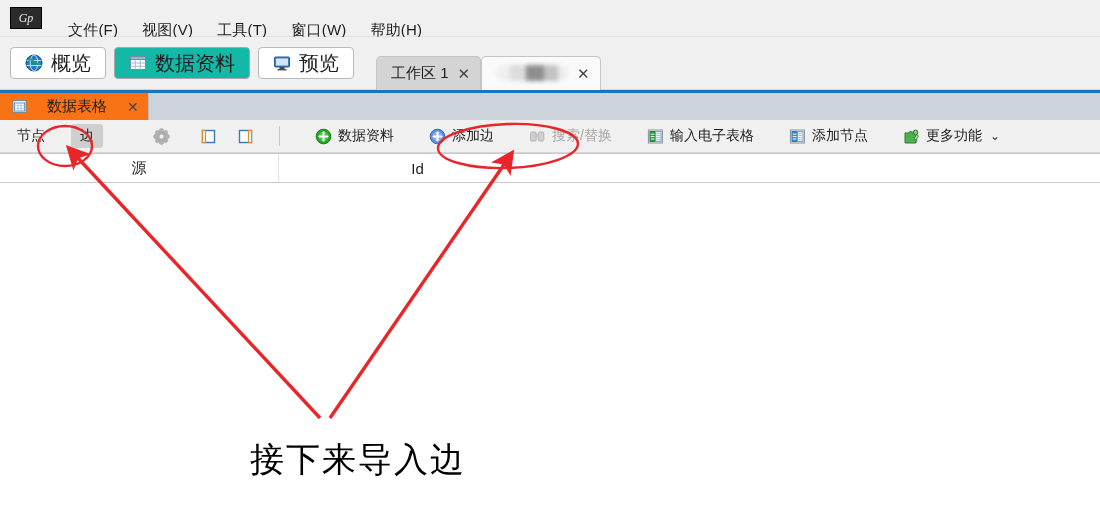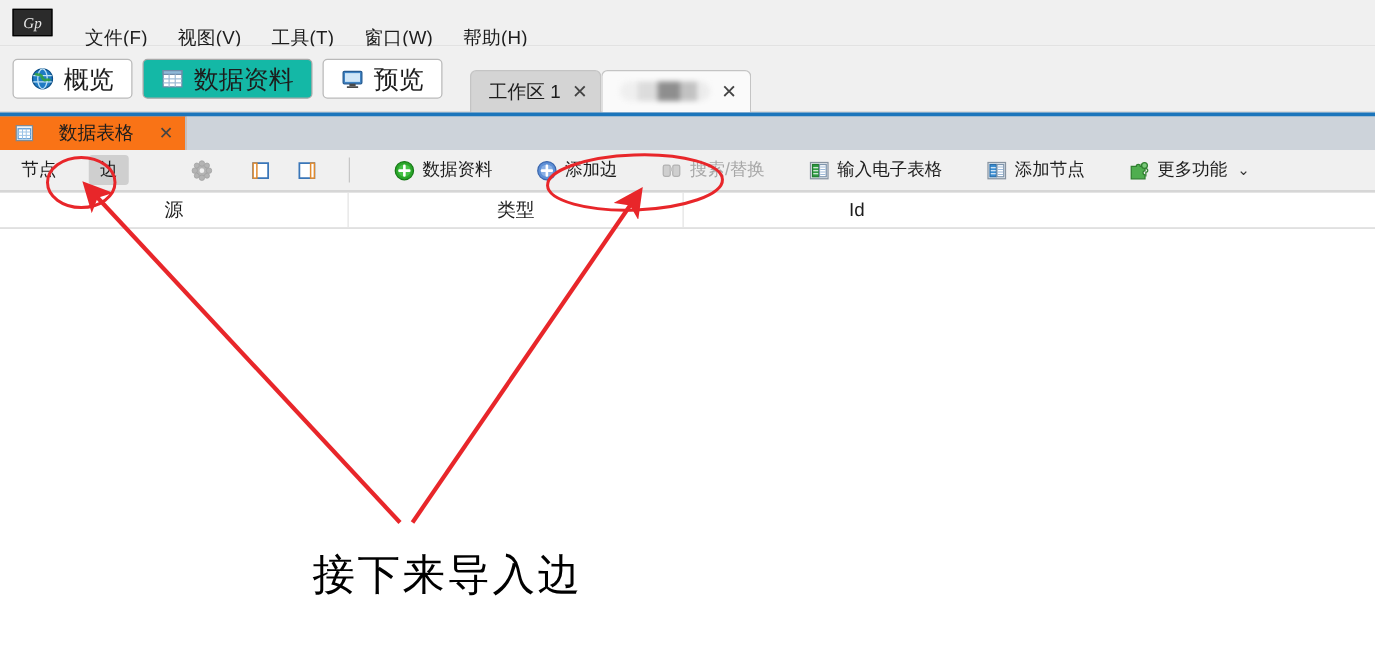--- a/index.html
+++ b/index.html
@@ -309,21 +309,20 @@
       </svg>
     </span>
     <span>更多功能</span>
     <span class="caret">⌄</span>
   </div>
 </div>
 
 <div class="tablewrap">
   <div class="thead">
     <div class="th" style="width:279px">源</div>
-    <div class="th" style="width:268px">类型</div>
     <div class="th" style="width:277px">Id</div>
   </div>
   <div class="tbody"></div>
 </div>
 
 <svg class="anno" viewBox="0 0 1100 529" width="1100" height="529">
   <defs>
     <marker id="ah" markerWidth="7" markerHeight="7" refX="2.2" refY="3.5" orient="auto" markerUnits="strokeWidth">
       <path d="M0,0 L7,3.5 L0,7 L1.7,3.5 z" fill="#e8262a"></path>
     </marker>

